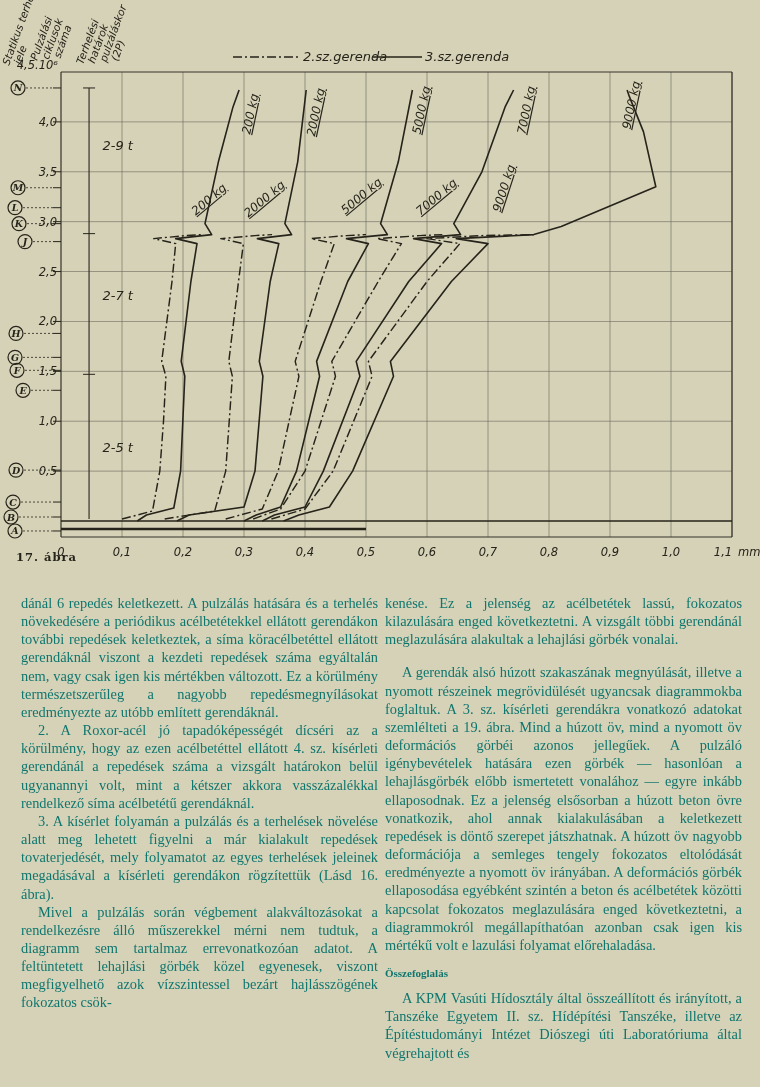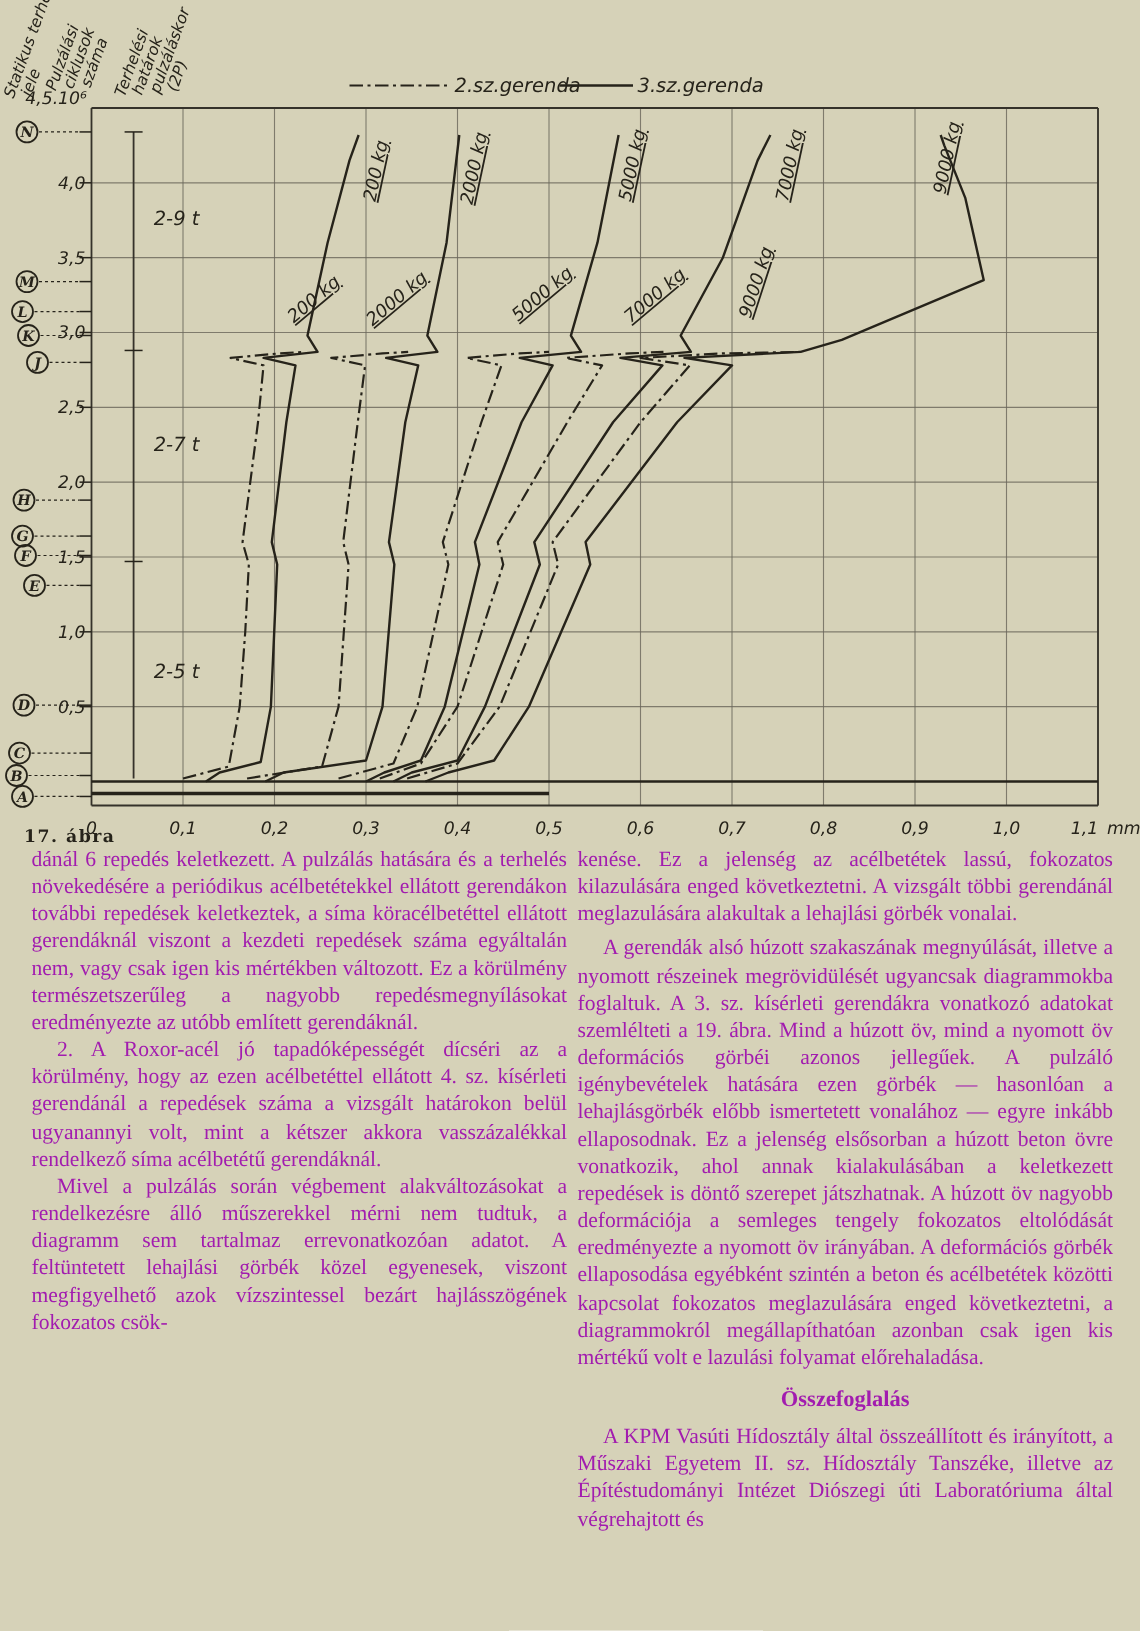--- a/index.html
+++ b/index.html
@@ -23,32 +23,32 @@
   .leader{stroke:#26231a;stroke-width:0.8;stroke-dasharray:2 2;}
   .circ{fill:none;stroke:#26231a;stroke-width:1.2;}
   .letter{font:italic bold 9.5px "DejaVu Serif", serif;}
   .num{font:italic 11.5px "DejaVu Sans", sans-serif;}
   .stage{font:italic 13px "DejaVu Sans", sans-serif;}
   .curvelabel{font:italic 12px "DejaVu Sans", sans-serif;text-decoration:underline;}
   .legendtext{font:italic 13px "DejaVu Sans", sans-serif;}
   .headerlabel{font:italic 10.5px "DejaVu Sans", sans-serif;}
   .caption{font:bold 11.5px "DejaVu Serif", serif;letter-spacing:1px;}
   .col{
-    position:absolute;top:564px;width:357px;
+    position:absolute;top:594px;width:357px;
     text-align:justify;
     font-size:14.4px;line-height:18.15px;
-    color:#a21caf;
+    color:#0f766e;
   }
   .col-left{left:21px;}
   .col-right{left:385px;}
   .para{margin:0;}
   .para.indent{text-indent:17px;}
-  .para.gap{margin-top:5px;}
+  .para.gap{margin-top:15px;}
   .heading{
-    text-align:center;font-weight:bold;font-size:15px;
+    font-weight:bold;font-size:11px;
     margin:10px 0 7px 0;
   }
 </style>
 </head>
 <body>
 
 <div class="page">
 
   <div class="figure-wrap">
     <svg viewBox="0 0 760 572" width="760" height="572">
@@ -205,27 +205,28 @@
           <text x="10" y="21" class="headerlabel">pulzáláskor</text>
           <text x="15" y="31.5" class="headerlabel">(2P)</text>
         </g>
         <text x="16" y="561" class="caption">17. ábra</text>
       </svg>
   </div>
 
   <div class="col col-left">
       <p class="para">dánál 6 repedés keletkezett. A pulzálás hatására és a terhelés növekedésére a periódikus acélbetétekkel ellátott gerendákon további repedések keletkeztek, a síma köracélbetéttel ellátott gerendáknál viszont a kezdeti repedések száma egyáltalán nem, vagy csak igen kis mértékben változott. Ez a körülmény természetszerűleg a nagyobb repedésmegnyílásokat eredményezte az utóbb említett gerendáknál.</p>
       <p class="para indent">2. A Roxor-acél jó tapadóképességét dícséri az a körülmény, hogy az ezen acélbetéttel ellátott 4. sz. kísérleti gerendánál a repedések száma a vizsgált határokon belül ugyanannyi volt, mint a kétszer akkora vasszázalékkal rendelkező síma acélbetétű gerendáknál.</p>
+      <p class="para indent">3. A kísérlet folyamán a pulzálás és a terhelések növelése alatt meg lehetett figyelni a már kialakult repedések tovaterjedését, mely folyamatot az egyes terhelések jeleinek megadásával a kísérleti gerendákon rögzítettük (Lásd 16. ábra).</p>
       <p class="para indent">Mivel a pulzálás során végbement alakváltozásokat a rendelkezésre álló műszerekkel mérni nem tudtuk, a diagramm sem tartalmaz errevonatkozóan adatot. A feltüntetett lehajlási görbék közel egyenesek, viszont megfigyelhető azok vízszintessel bezárt hajlásszögének fokozatos csök-</p>
     </div>
 
   <div class="col col-right">
     <div>
         <p class="para">kenése. Ez a jelenség az acélbetétek lassú, fokozatos kilazulására enged következtetni. A vizsgált többi gerendánál meglazulására alakultak a lehajlási görbék vonalai.</p>
         <p class="para indent gap">A gerendák alsó húzott szakaszának megnyúlását, illetve a nyomott részeinek megrövidülését ugyancsak diagrammokba foglaltuk. A 3. sz. kísérleti gerendákra vonatkozó adatokat szemlélteti a 19. ábra. Mind a húzott öv, mind a nyomott öv deformációs görbéi azonos jellegűek. A pulzáló igénybevételek hatására ezen görbék — hasonlóan a lehajlásgörbék előbb ismertetett vonalához — egyre inkább ellaposodnak. Ez a jelenség elsősorban a húzott beton övre vonatkozik, ahol annak kialakulásában a keletkezett repedések is döntő szerepet játszhatnak. A húzott öv nagyobb deformációja a semleges tengely fokozatos eltolódását eredményezte a nyomott öv irányában. A deformációs görbék ellaposodása egyébként szintén a beton és acélbetétek közötti kapcsolat fokozatos meglazulására enged következtetni, a diagrammokról megállapíthatóan azonban csak igen kis mértékű volt e lazulási folyamat előrehaladása.</p>
       </div>
     <div class="heading">Összefoglalás</div>
     <div>
-        <p class="para indent">A KPM Vasúti Hídosztály által összeállított és irányított, a Műszaki Egyetem II. sz. Hídosztály Tanszéke, illetve az Építéstudományi Intézet Diószegi úti Laboratóriuma által végrehajtott és</p>
+        <p class="para indent">A KPM Vasúti Hídosztály által összeállított és irányított, a Tanszéke Egyetem II. sz. Hídépítési Tanszéke, illetve az Építéstudományi Intézet Diószegi úti Laboratóriuma által végrehajtott és</p>
       </div>
   </div>
 
 </div>
 
 </body></html>

